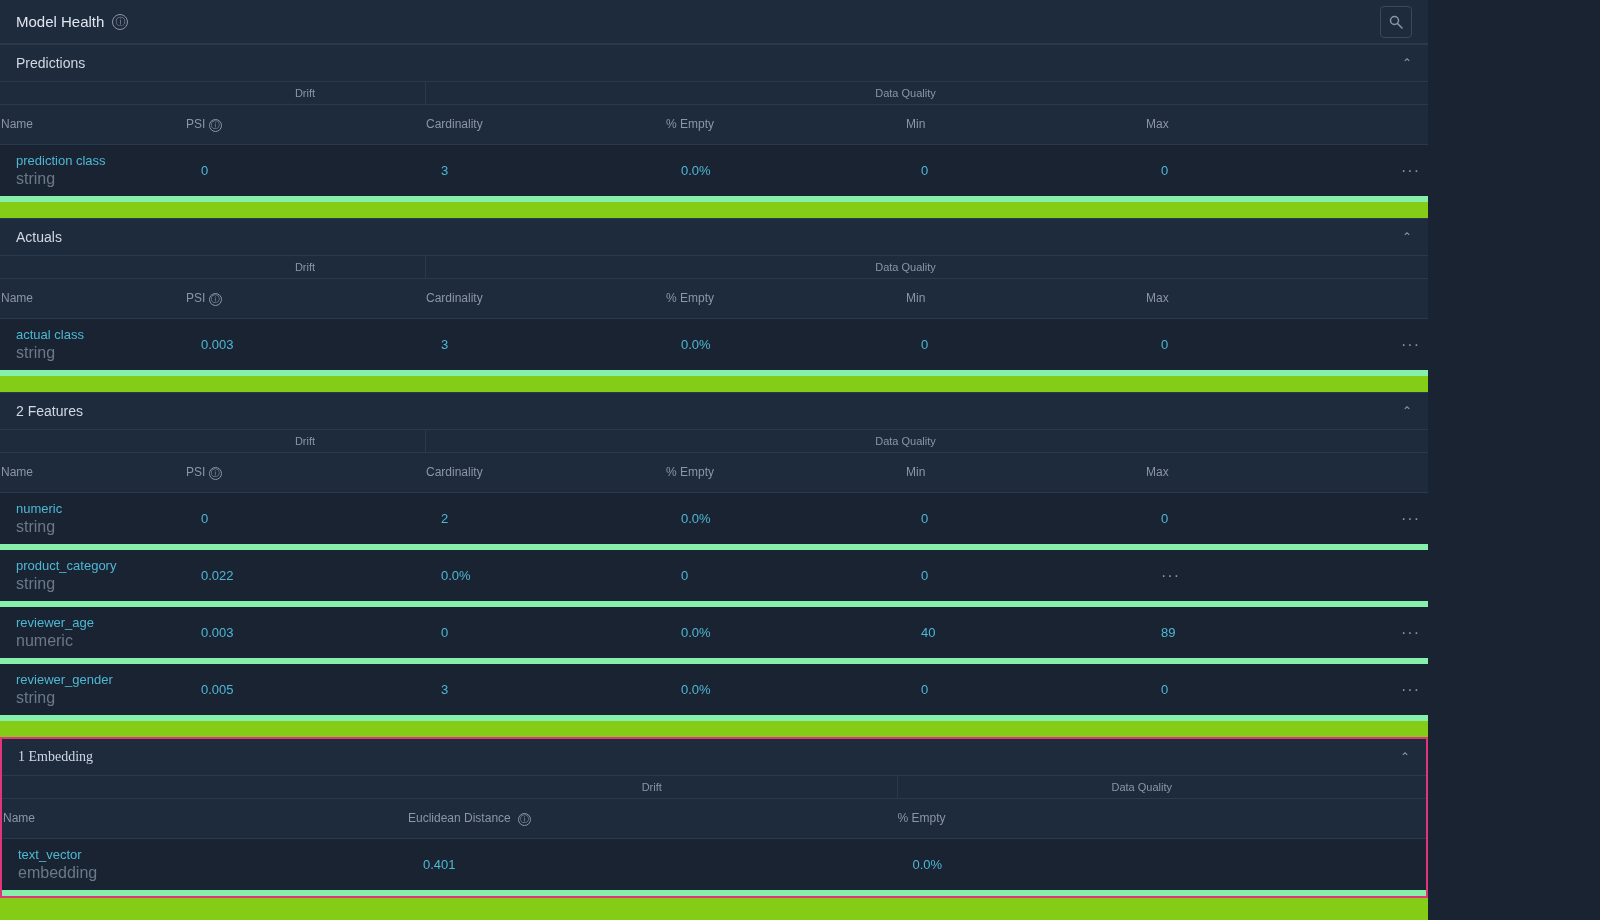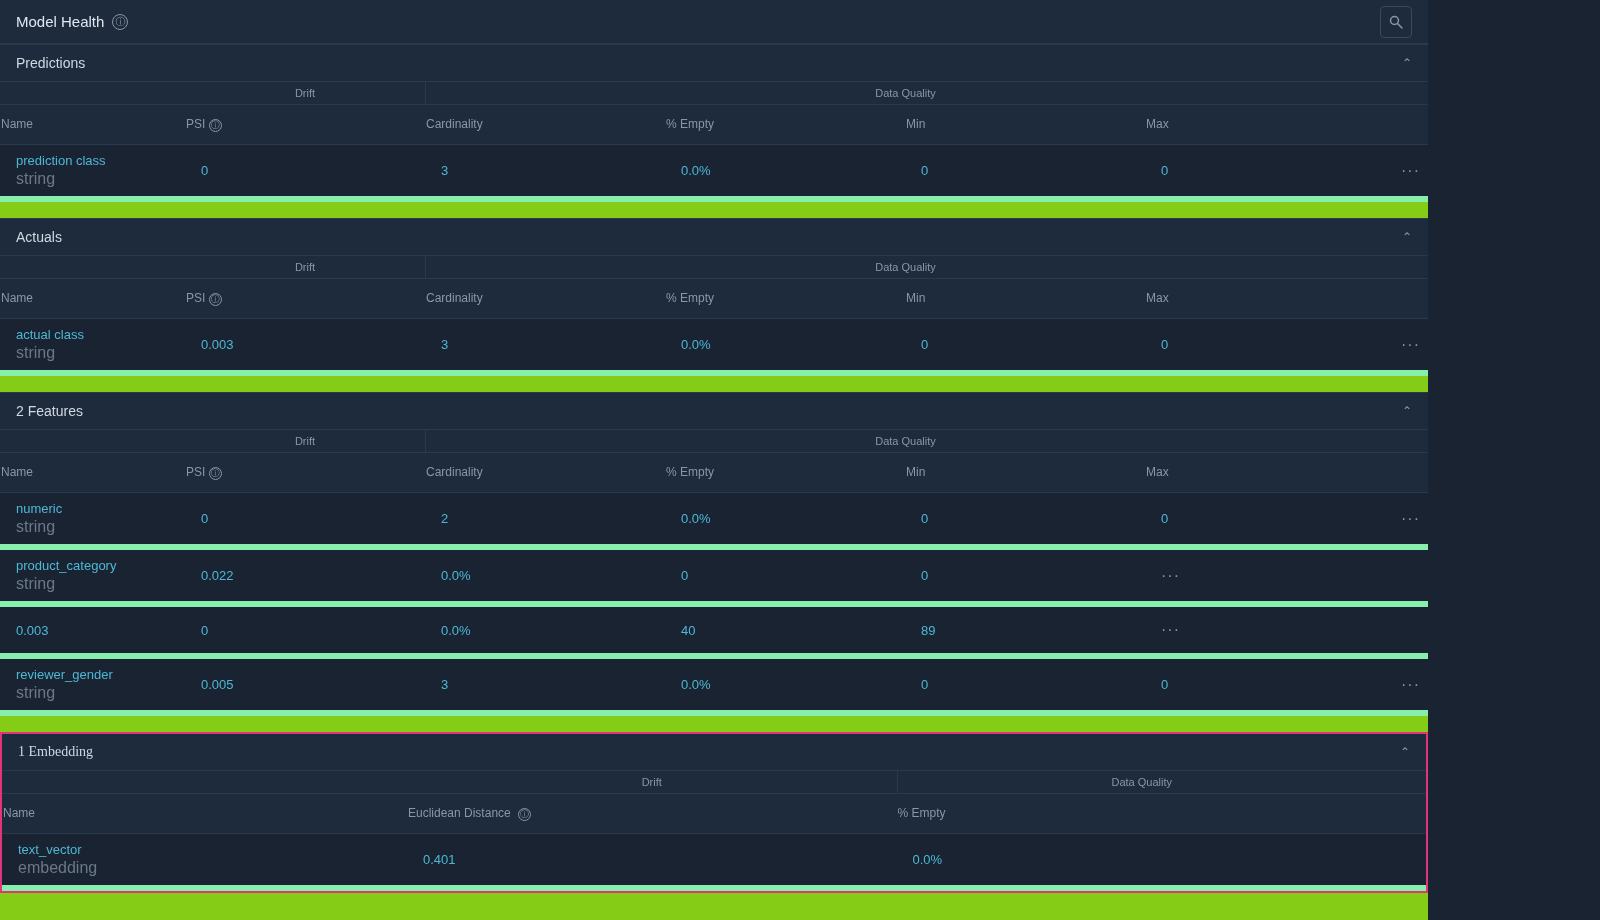--- a/index.html
+++ b/index.html
@@ -333,20 +333,24 @@
         </div>
         <div class="data-cell">
           <span class="numeric-val">0</span>
         </div>
         <div class="data-cell">
           <span class="numeric-val">0</span>
         </div>
         <div class="data-cell" style="cursor:pointer; color:#8a96a8; font-size:16px; letter-spacing:1px;">···</div>
       </div>
           <div class="data-row standard">
+        <div class="data-cell" style="cursor:pointer;">
+          <span class="field-name">reviewer_age</span>
+          <span class="field-type">numeric</span>
+        </div>
         <div class="data-cell">
           <span class="numeric-val">0.003</span>
         </div>
         <div class="data-cell">
           <span class="numeric-val">0</span>
         </div>
         <div class="data-cell">
           <span class="numeric-val">0.0%</span>
         </div>
         <div class="data-cell">

